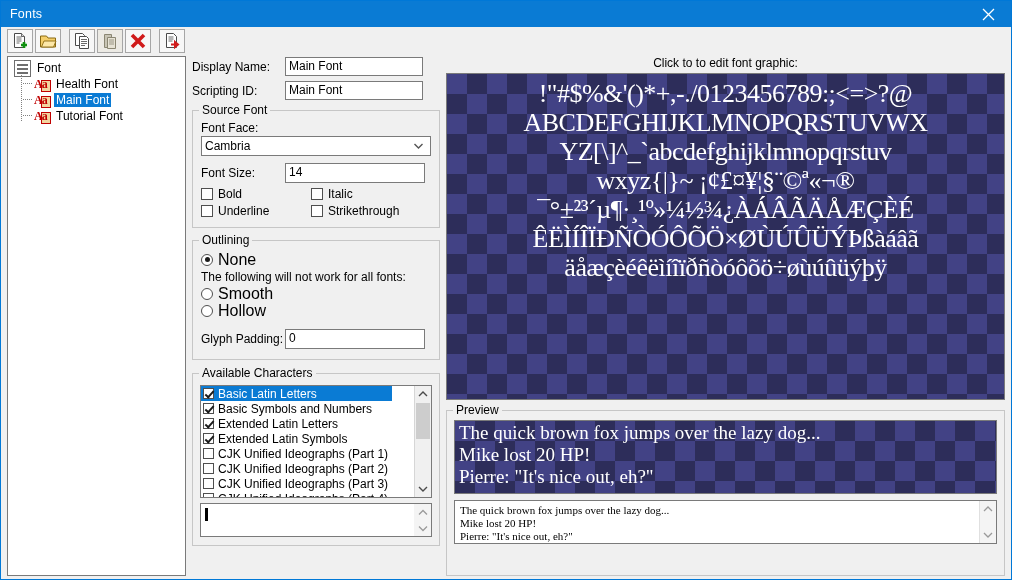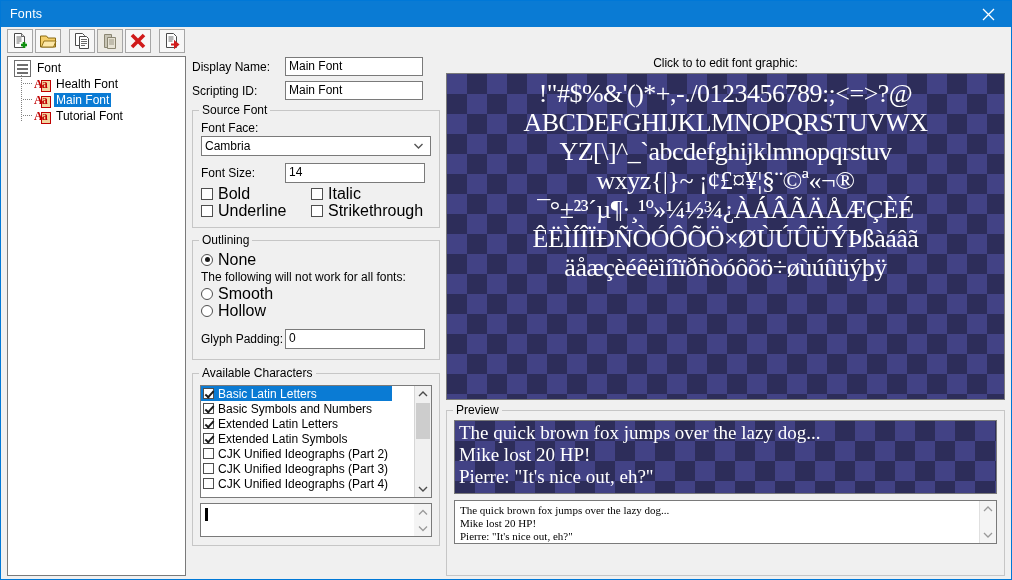--- a/index.html
+++ b/index.html
@@ -229,21 +229,21 @@
     position: absolute;
     right: 6px; top: 50%;
     transform: translateY(-50%);
     width: 11px; height: 11px;
   }
 
   .cb-row {
     display: flex;
     align-items: center;
     height: 17px;
-    font-size: 16px;
+    font-size: 12px;
   }
   .cbox {
     width: 12px; height: 12px;
     border: 1px solid #4f4f4f;
     background: #fff;
     box-sizing: border-box;
     margin-right: 5px;
     flex: 0 0 12px;
     position: relative;
   }
@@ -671,20 +671,24 @@
               <span class="cbox checked"></span>
               <span>Basic Symbols and Numbers</span>
             </div>
             <div class="li">
               <span class="cbox checked"></span>
               <span>Extended Latin Letters</span>
             </div>
             <div class="li">
               <span class="cbox checked"></span>
               <span>Extended Latin Symbols</span>
+            </div>
+            <div class="li">
+              <span class="cbox"></span>
+              <span>CJK Unified Ideographs (Part 1)</span>
             </div>
             <div class="li">
               <span class="cbox"></span>
               <span>CJK Unified Ideographs (Part 2)</span>
             </div>
             <div class="li">
               <span class="cbox"></span>
               <span>CJK Unified Ideographs (Part 3)</span>
             </div>
             <div class="li">

